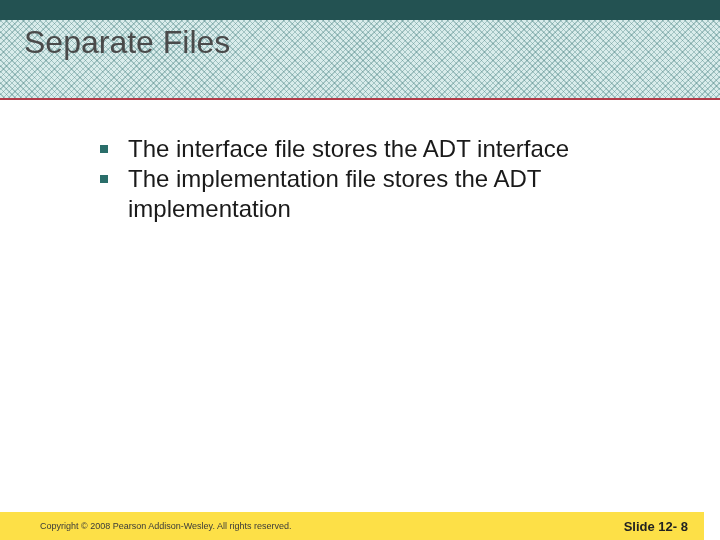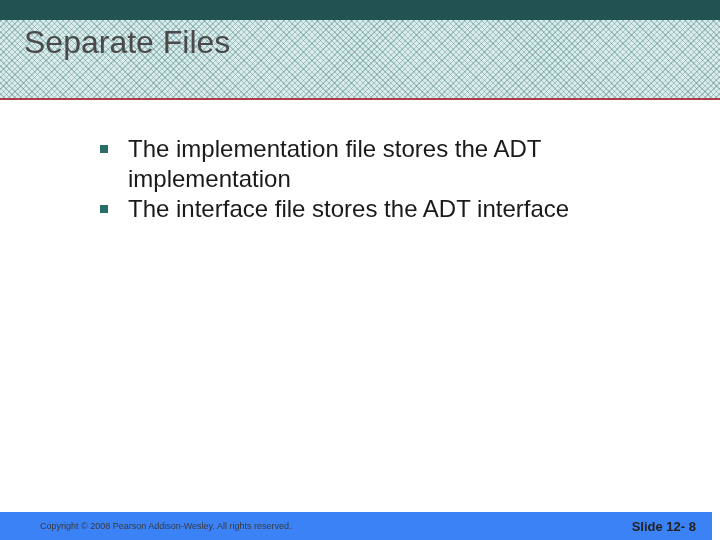--- a/index.html
+++ b/index.html
@@ -88,23 +88,23 @@
     flex: 1;
   }
   .lvl2 {
     margin-left: 60px;
     margin-top: 4px;
   }
   .footer {
     position: absolute;
     bottom: 0;
     left: 0;
-    right: 8px;
+    right: 16px;
     height: 28px;
-    background: #3b82f6;
+    background: #fde047;
     display: flex;
     align-items: center;
     justify-content: space-between;
     padding: 0 16px 0 40px;
     box-sizing: border-box;
   }
   .copyright {
     font-size: 9px;
     color: #3a3a3a;
   }
@@ -123,25 +123,25 @@
     <div class="crosshatch"></div>
     <div class="dark-strip"></div>
     <div class="title">Separate Files</div>
     <div class="underline"></div>
   </div>
 
   <div class="body">
     <div class="lvl2">
       <div class="row">
         <div class="sq small"></div>
-        <div class="lvl1-text">The implementation file stores the ADT implementation</div>
+        <div class="lvl1-text">The interface file stores the ADT interface</div>
       </div>
       <div class="row">
         <div class="sq small"></div>
-        <div class="lvl1-text">The interface file stores the ADT interface</div>
+        <div class="lvl1-text">The implementation file stores the ADT implementation</div>
       </div>
     </div>
   </div>
 
   <div class="footer">
     <div class="copyright">Copyright © 2008 Pearson Addison-Wesley. All rights reserved.</div>
     <div class="slidenum">Slide 12- 8</div>
   </div>
 
 </div>

